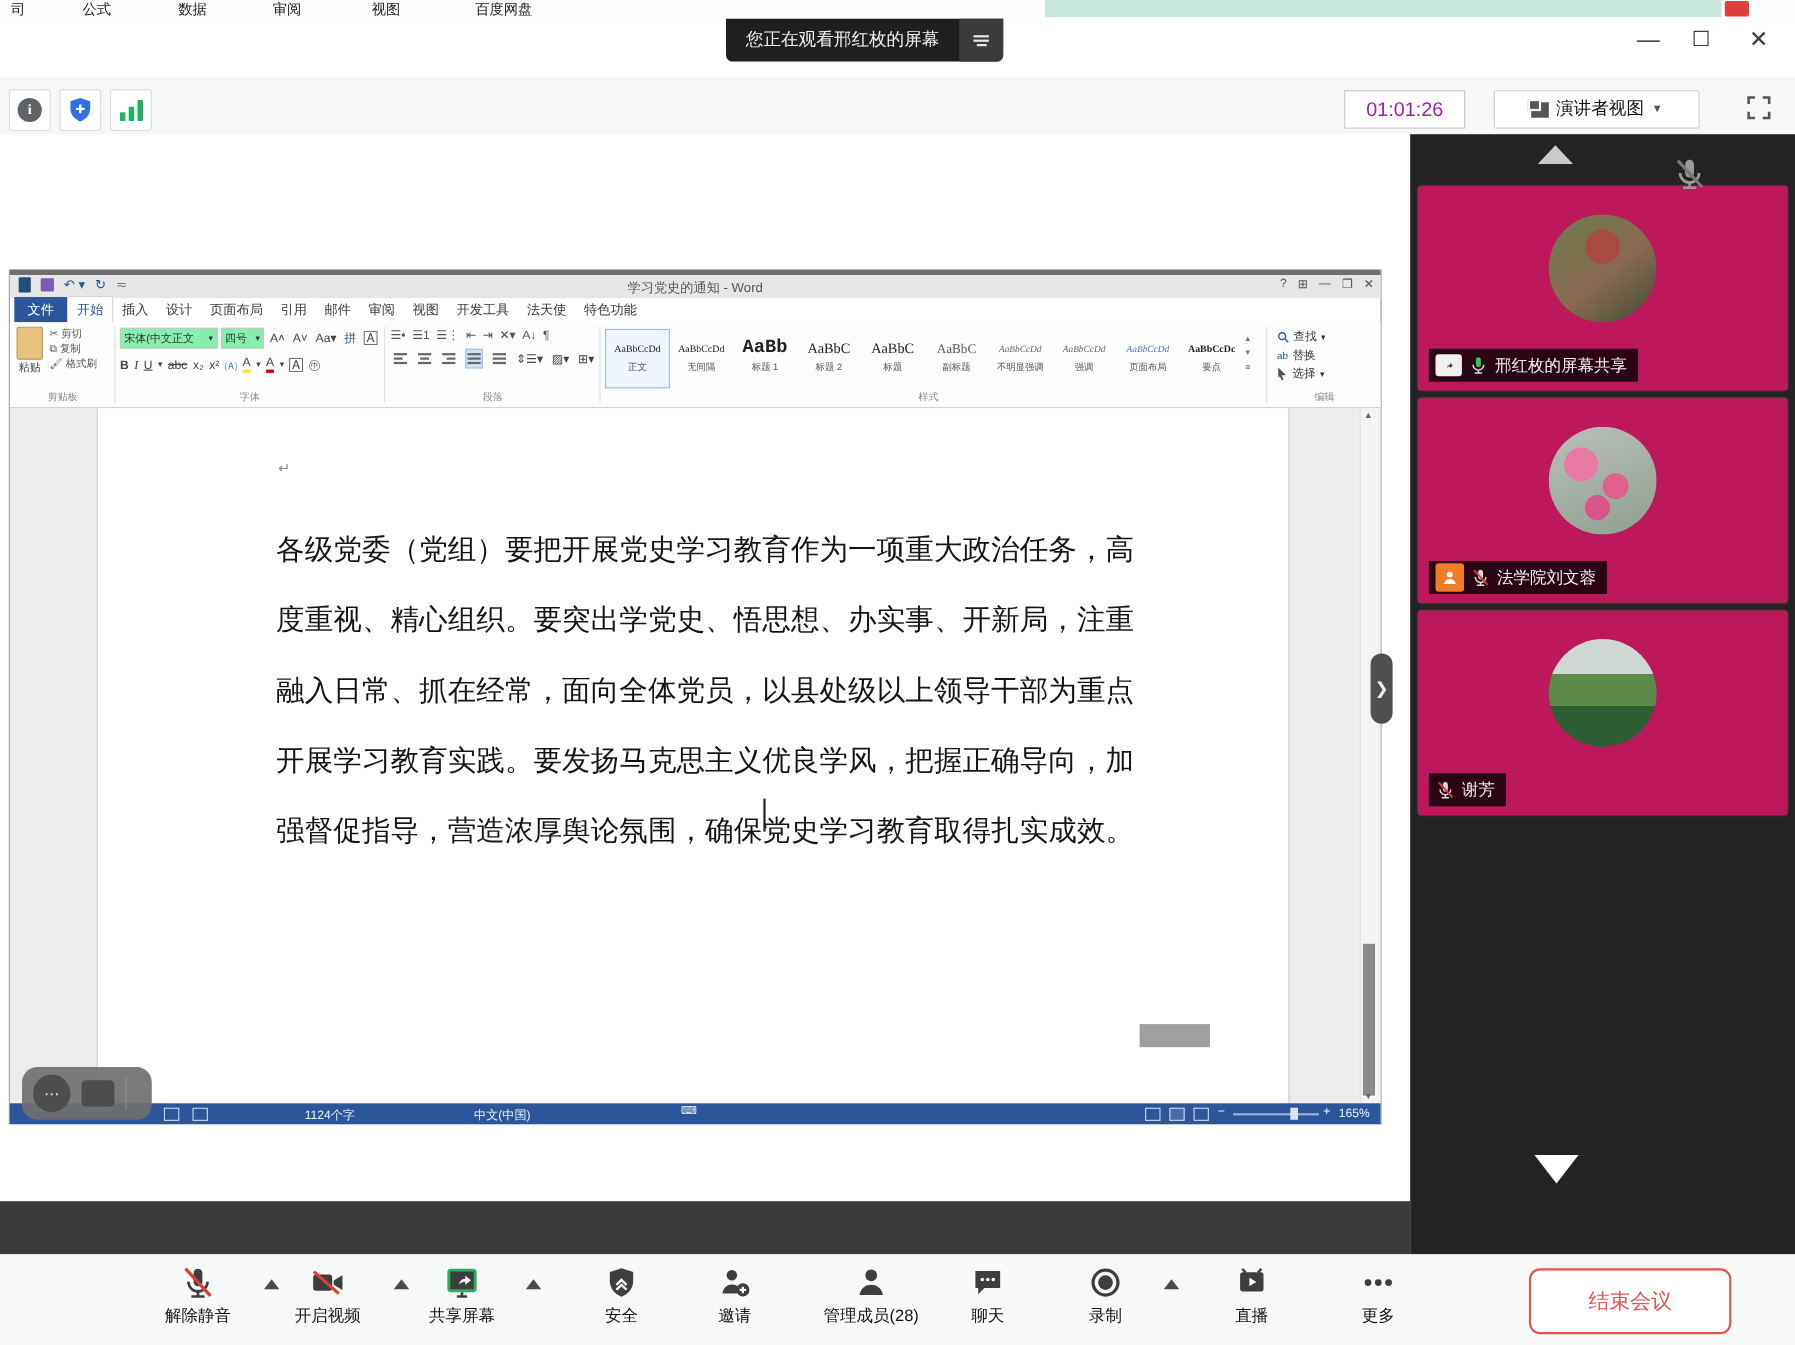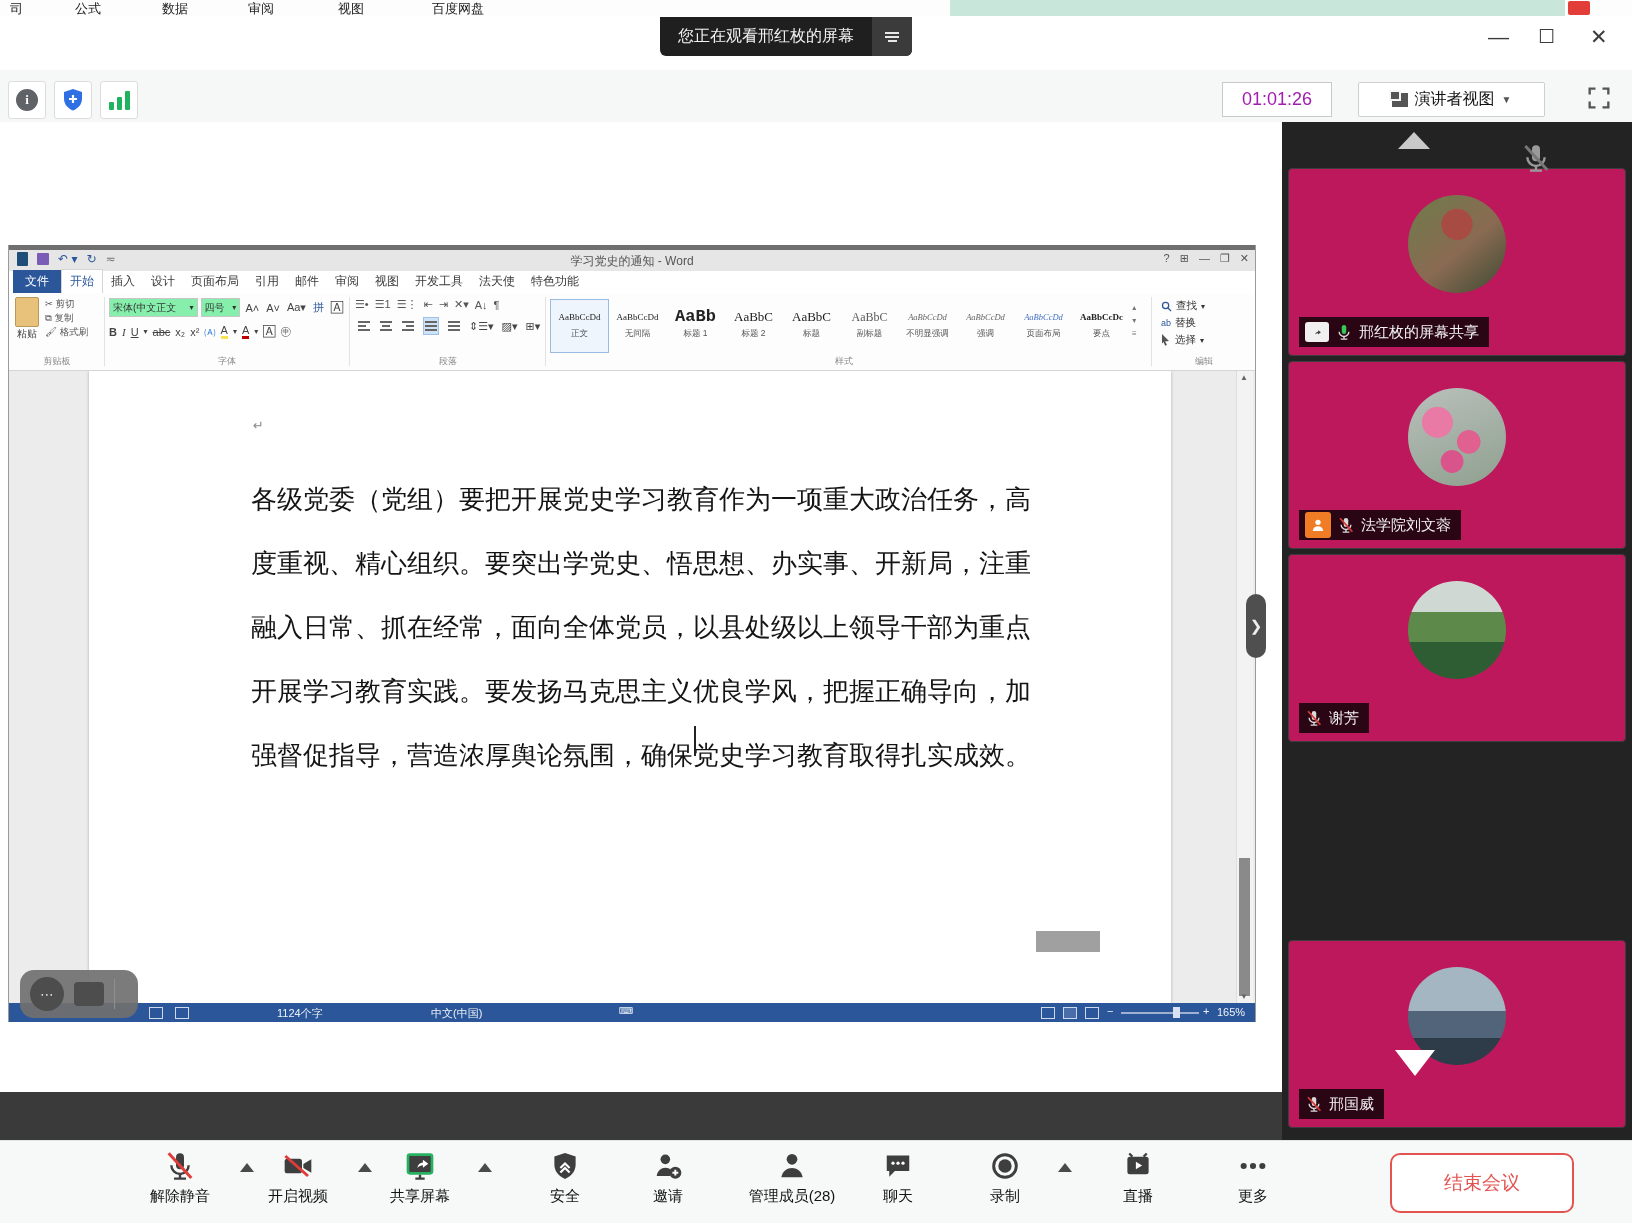--- a/index.html
+++ b/index.html
@@ -498,32 +498,20 @@
         <rect x="9" y="2.5" width="6" height="12" rx="3" fill="#dadada"></rect>
         <path d="M5.5 11.5a6.5 6.5 0 0 0 13 0" fill="none" stroke="#dadada" stroke-width="1.8"></path>
         <path d="M12 18v3.5M7.5 21.5h9" stroke="#dadada" stroke-width="1.8"></path>
         <line x1="4" y1="3" x2="20.5" y2="21" stroke="#d93b36" stroke-width="2.4"></line>
       </svg>
       <span class="pname">谢芳</span>
     </div>
   </div>
 
 
-  <div class="abs tile" style="top:940px;left:1288px;height:188px;">
-    <div class="avatar av5"></div>
-    <div class="namebar">
-      <svg width="18" height="18" viewBox="0 0 24 24">
-        <rect x="9" y="2.5" width="6" height="12" rx="3" fill="#dadada"></rect>
-        <path d="M5.5 11.5a6.5 6.5 0 0 0 13 0" fill="none" stroke="#dadada" stroke-width="1.8"></path>
-        <path d="M12 18v3.5M7.5 21.5h9" stroke="#dadada" stroke-width="1.8"></path>
-        <line x1="4" y1="3" x2="20.5" y2="21" stroke="#d93b36" stroke-width="2.4"></line>
-      </svg>
-      <span class="pname">邢国威</span>
-    </div>
-  </div>
 
   <div class="abs" id="sb-down"></div>
   <div class="abs" id="sb-mic">
     <svg width="32" height="32" viewBox="0 0 24 24">
       <rect x="9" y="2.5" width="6" height="12" rx="3" fill="#9a9a9a"></rect>
       <path d="M5.5 11.5a6.5 6.5 0 0 0 13 0" fill="none" stroke="#9a9a9a" stroke-width="1.8"></path>
       <path d="M12 18v3.5M7.5 21.5h9" stroke="#9a9a9a" stroke-width="1.8"></path>
       <line x1="4" y1="3" x2="20.5" y2="21" stroke="#777" stroke-width="2.2"></line>
     </svg>
   </div>

